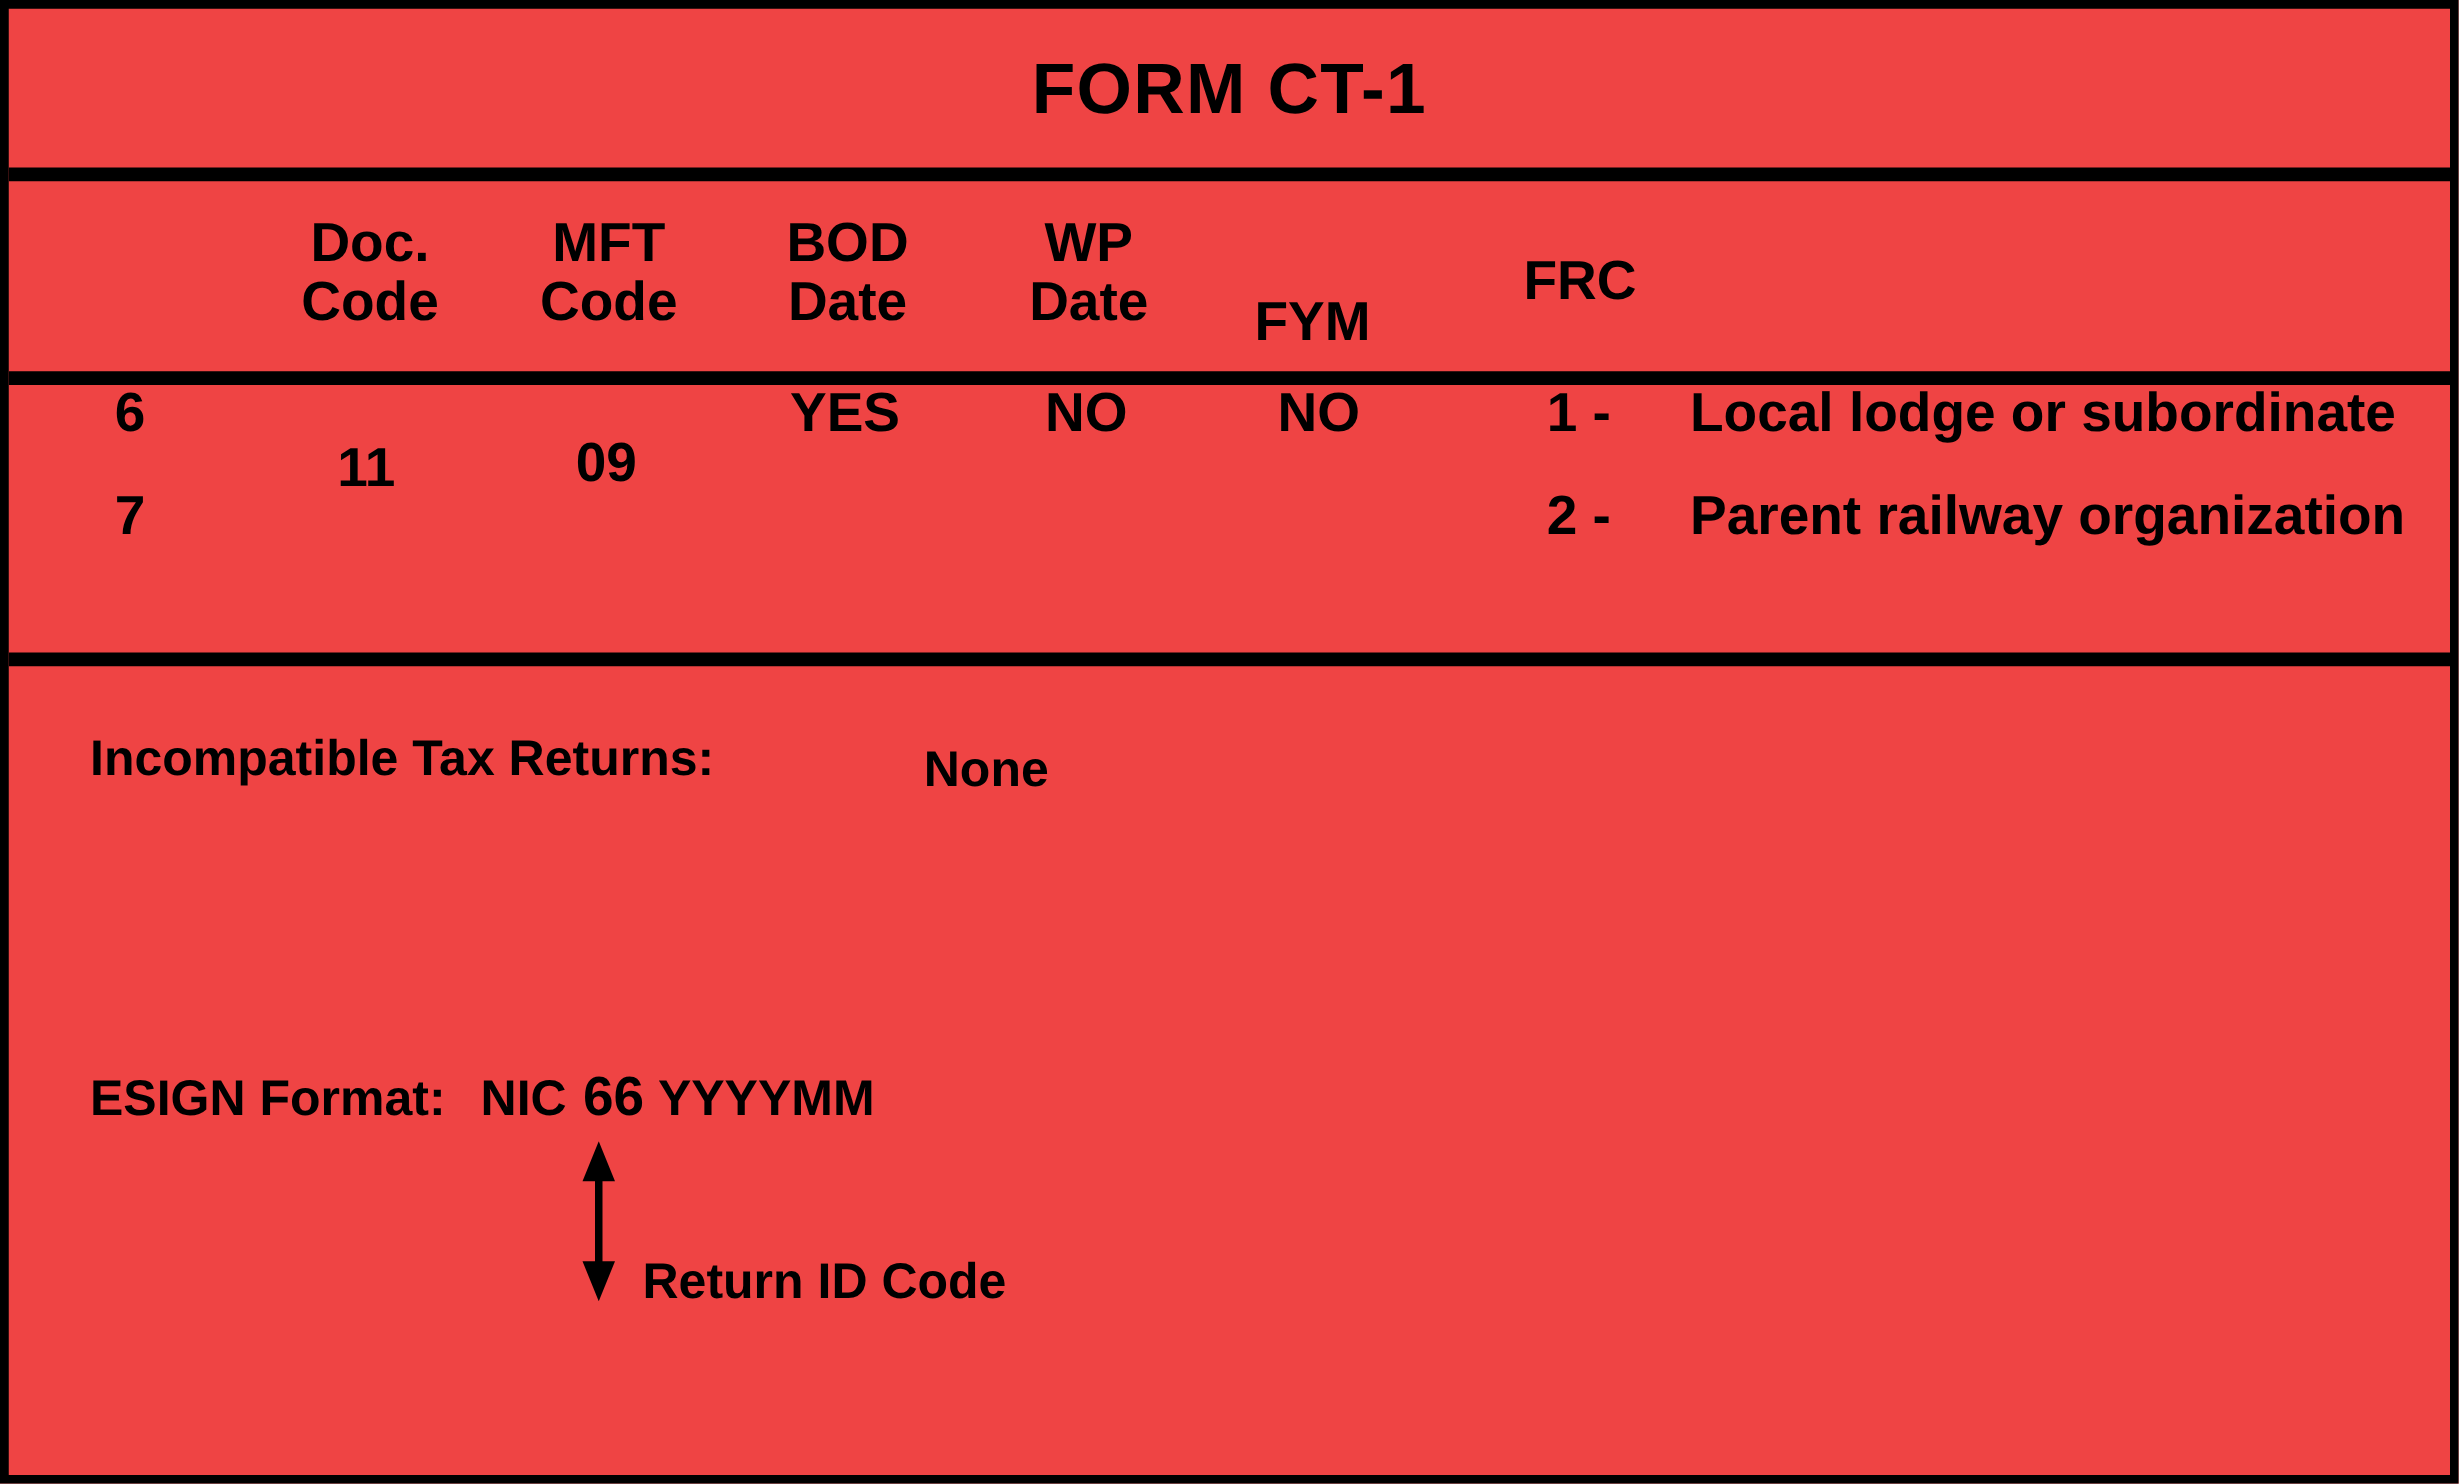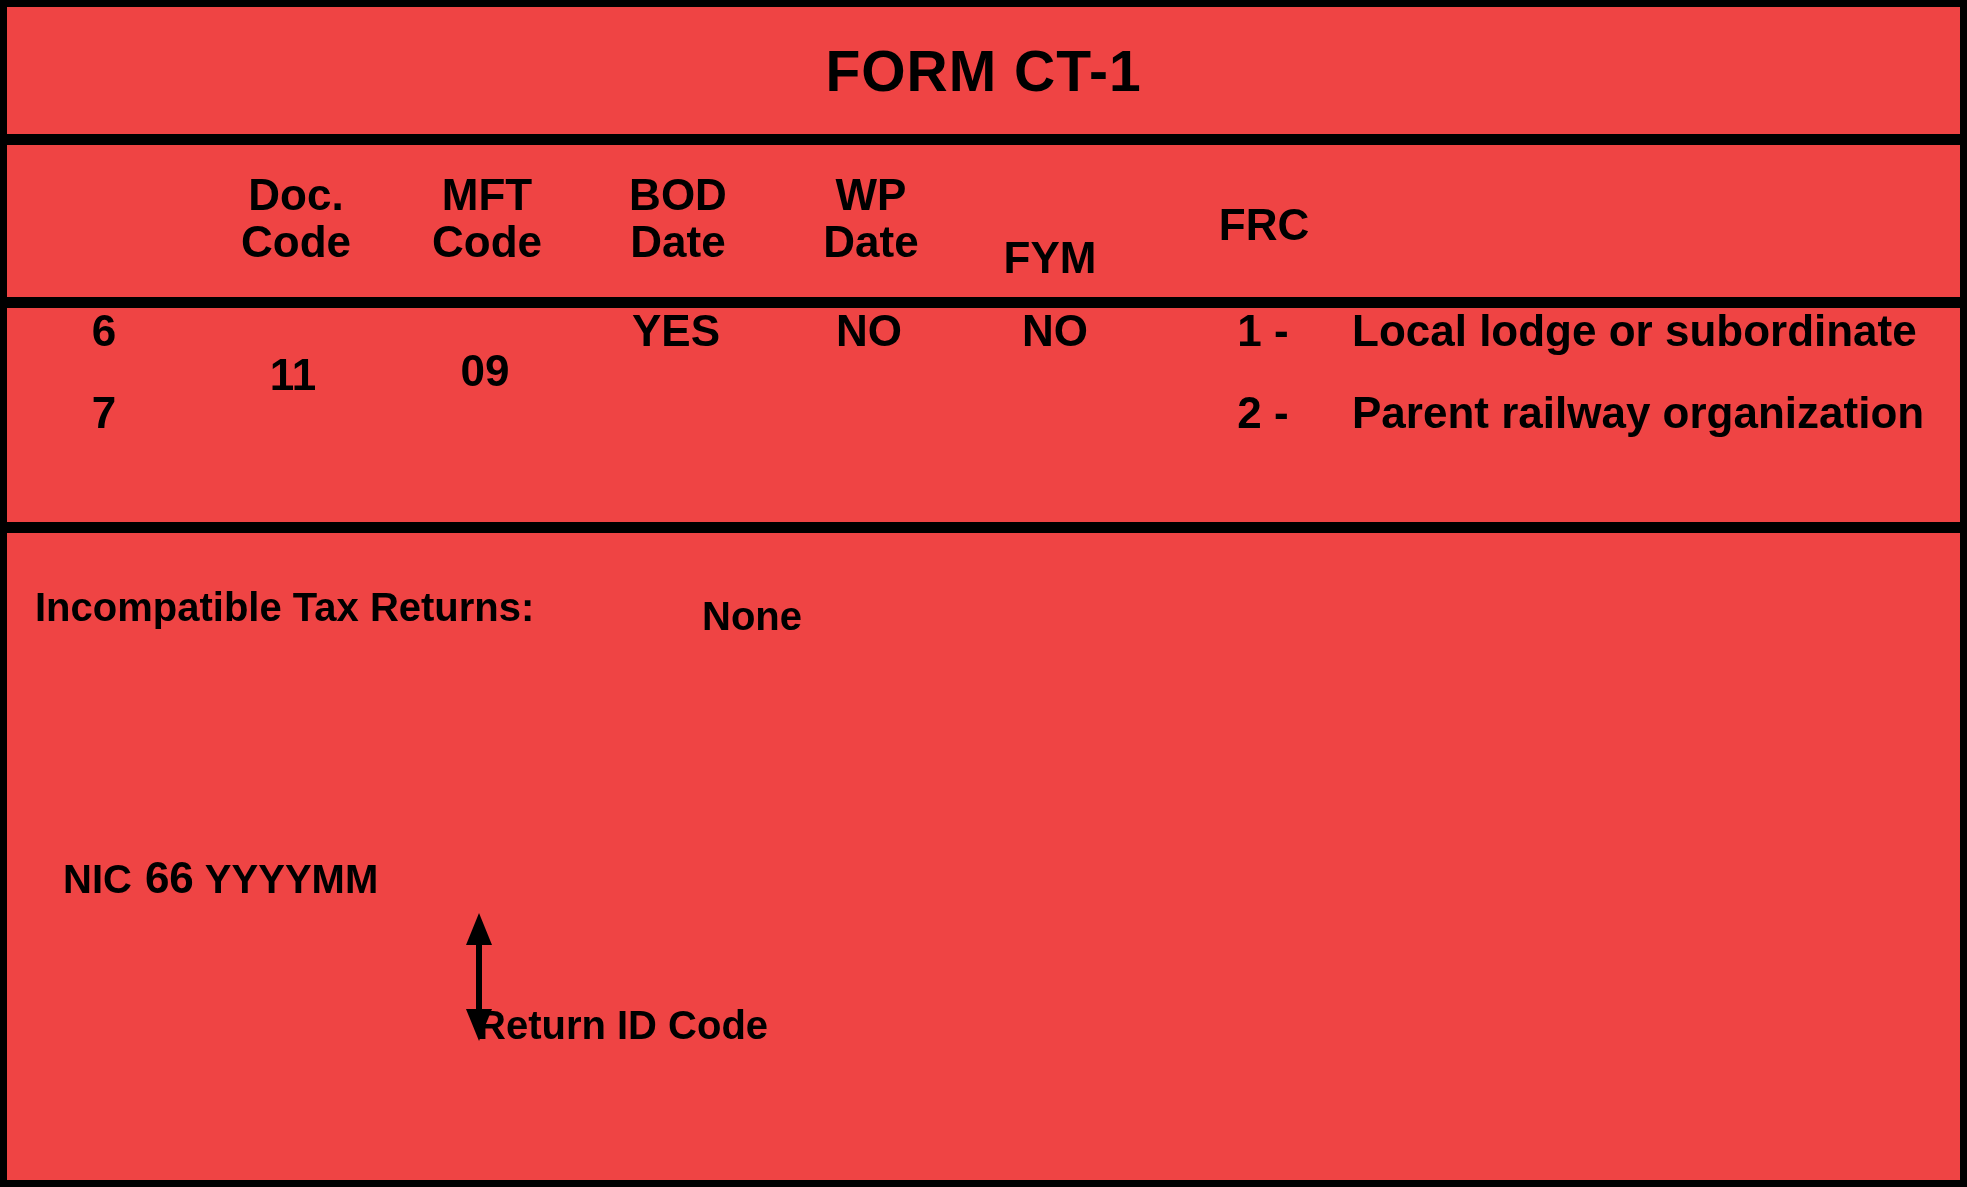--- a/index.html
+++ b/index.html
@@ -24,21 +24,21 @@
   .title-text { font-size: 57px; letter-spacing: 1px; }
   .rule {
     position: absolute; left: 0; width: 100%; height: 11px; background: #000000;
   }
   .hdr2 {
     text-align: center; font-size: 44px; line-height: 47px; white-space: pre-line;
   }
   .hdr1 { font-size: 44px; line-height: 44px; }
   .hdr-desc { font-size: 50px; line-height: 50px; }
   .cell { font-size: 44px; line-height: 44px; white-space: nowrap; }
-  .lbl { font-size: 40px; line-height: 44px; white-space: nowrap; }
+  .lbl { font-size: 40px; line-height: 44px; white-space: nowrap; margin-left: 37px; }
   .esign-line {
     position: absolute; display: flex; align-items: baseline; white-space: nowrap;
   }
   .esign-code { font-size: 44px; }
   .arrow-svg { display: block; }
 </style>
 </head>
 <body>
 
 <div class="frame">
@@ -73,20 +73,21 @@
   <div>
     <div class="abs center-x cell" style="left:97px;  top:384px;">7</div>
     <div class="abs center-x cell" style="left:1256px; top:384px;">2 -</div>
     <div class="abs cell" style="left:1345px; top:384px;">Parent railway organization</div>
   </div>
 
   <div class="abs lbl" style="left:28px; top:578px;">Incompatible Tax Returns:</div>
   <div class="abs lbl" style="left:695px; top:587px;">None</div>
 
   <div class="esign-line" style="left:28px; top:846px;">
+    <span class="lbl">ESIGN Format:</span>
     <span class="lbl" style="margin-left:28px;">NIC</span>
     <span class="esign-code" style="margin-left:13px;">66</span>
     <span class="lbl" style="margin-left:11px;">YYYYMM</span>
   </div>
 
   <div class="abs" style="left:452px; top:906px;">
     <svg class="arrow-svg" width="40" height="128" viewBox="0 0 40 128" xmlns="http://www.w3.org/2000/svg">
       <polygon points="20,0 7,32 33,32" fill="#000000"></polygon>
       <rect x="17" y="28" width="6" height="72" fill="#000000"></rect>
       <polygon points="20,128 7,96 33,96" fill="#000000"></polygon>

